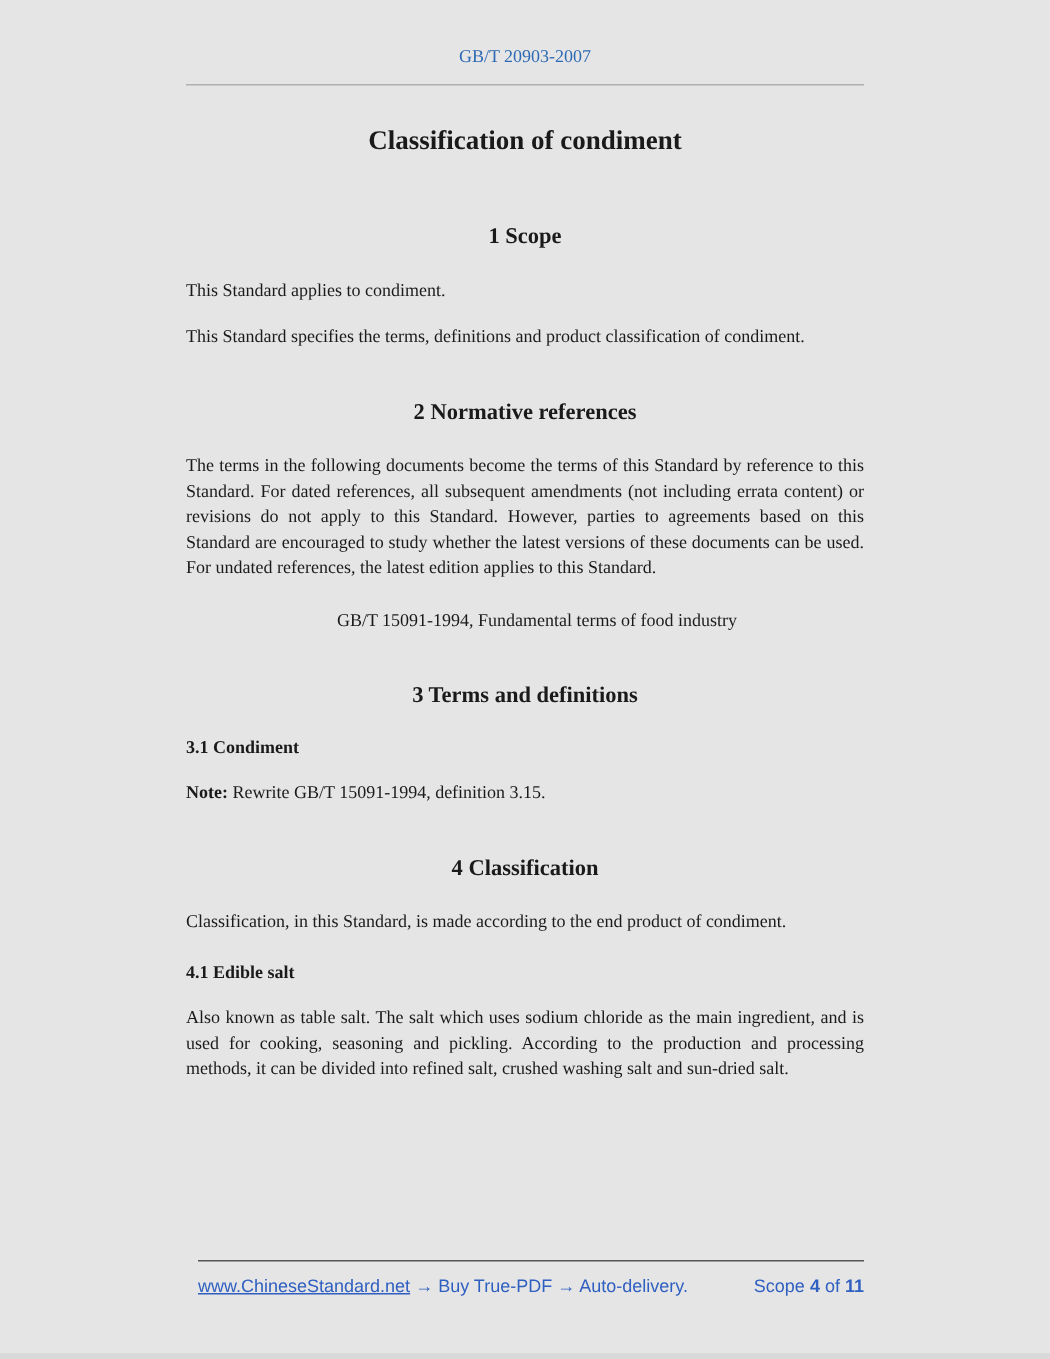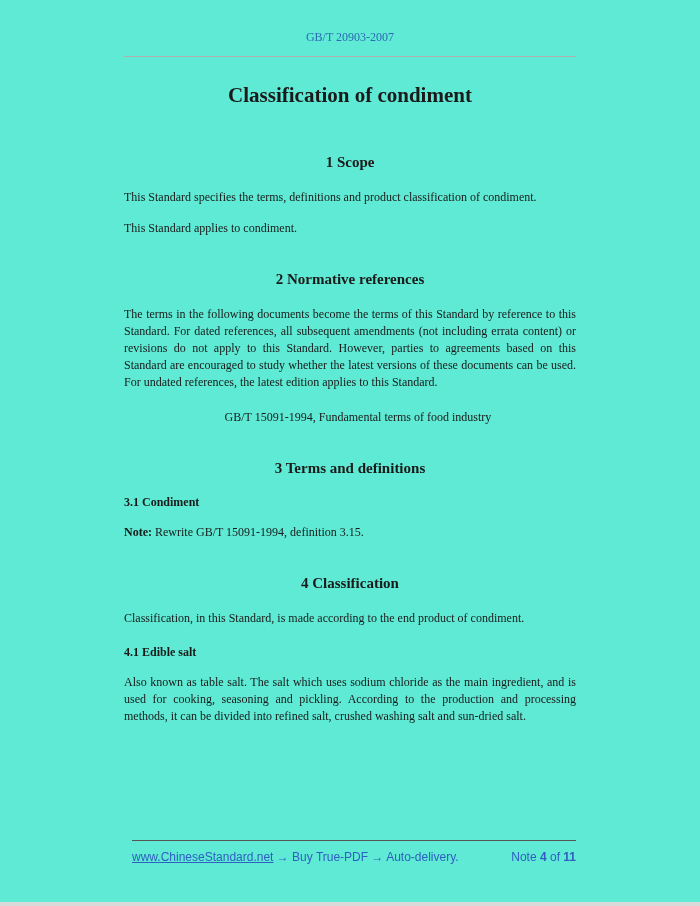--- a/index.html
+++ b/index.html
@@ -10,41 +10,41 @@
     --footer-rule: #555555;
   }
   * { box-sizing: border-box; }
   html, body { margin: 0; padding: 0; }
   body { background: #ffffff; }
 
   .page {
     width: 700px;
     height: 906px;
     position: relative;
-    background: #5eead4;
+    background: #e5e5e5;
     color: var(--text);
     font-family: "Liberation Serif", "DejaVu Serif", serif;
     overflow: hidden;
   }
   .inner { width: 452px; margin: 0 auto; }
 
   .doc-number {
     padding-top: 30px;
     text-align: center;
     font-size: 12px;
     color: var(--accent);
   }
   .header-rule {
     border: none;
     border-top: 1px solid var(--header-rule);
     margin: 11px 0 0 0;
   }
   .doc-title {
     text-align: center;
-    font-size: 21px;
+    font-size: 18px;
     font-weight: bold;
     margin: 26px 0 0 0;
   }
 
   .section-heading {
     font-size: 15px;
     font-weight: bold;
     margin: 34px 0 18px 0;
     text-align: center;
   }
@@ -109,22 +109,22 @@
     <header>
       <div class="doc-number">GB/T 20903-2007</div>
       <hr class="header-rule">
     </header>
 
     <h1 class="doc-title">Classification of condiment</h1>
 
     <main>
 
       <h2 class="section-heading first-section">1 Scope</h2>
+      <p>This Standard applies to condiment.</p>
       <p>This Standard specifies the terms, definitions and product classification of condiment.</p>
-      <p>This Standard applies to condiment.</p>
 
       <h2 class="section-heading">2 Normative references</h2>
       <p class="just">The terms in the following documents become the terms of this Standard by reference to this Standard. For dated references, all subsequent amendments (not including errata content) or revisions do not apply to this Standard. However, parties to agreements based on this Standard are encouraged to study whether the latest versions of these documents can be used. For undated references, the latest edition applies to this Standard.</p>
       <p class="reference">GB/T 15091-1994, Fundamental terms of food industry</p>
 
       <h2 class="section-heading">3 Terms and definitions</h2>
       <h3 class="subheading">3.1 Condiment</h3>
       <p><span class="note-label">Note:</span> <span>Rewrite GB/T 15091-1994, definition 3.15.</span></p>
 
       <h2 class="section-heading">4 Classification</h2>
@@ -136,21 +136,21 @@
   </div>
 
   <footer class="footer">
     <hr class="footer-rule">
     <div class="footer-row">
       <div class="footer-left">
         <a class="footer-link">www.ChineseStandard.net</a>
         <span class="footer-tagline">→ Buy True-PDF → Auto-delivery.</span>
       </div>
       <div class="page-num">
-        <span>Note</span>
+        <span>Scope</span>
         <b>4</b>
         <span>of</span>
         <b>11</b>
       </div>
     </div>
   </footer>
 
   <div class="bottom-shade"></div>
 </div>
 

